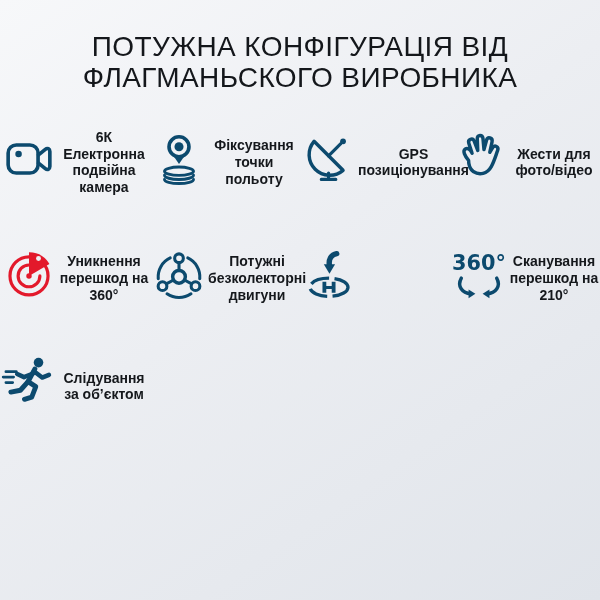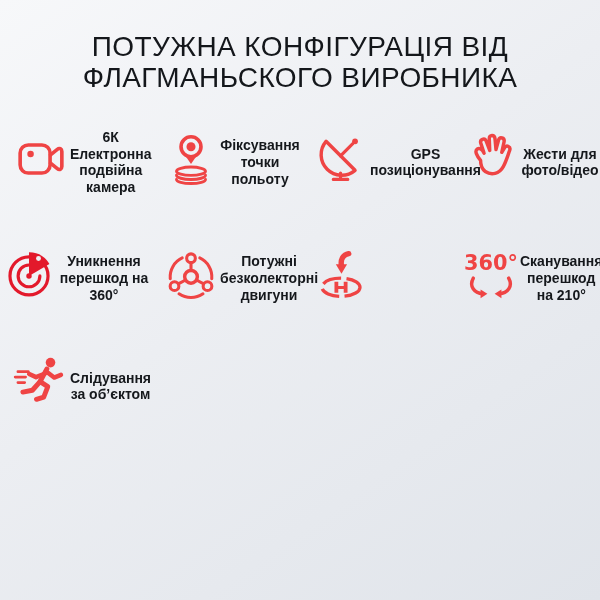--- a/index.html
+++ b/index.html
@@ -14,21 +14,21 @@
     padding-top:31px;text-align:center;font-weight:400;font-size:28px;
     line-height:1.12;color:#14171b;letter-spacing:.4px;
   }
   .grid{
     display:grid;grid-template-columns:repeat(4,150px);
     justify-content:center;margin-top:28px;row-gap:50px;
   }
   .cell{display:flex;flex-direction:row;align-items:center;text-align:center;width:150px;}
   .icon{width:58px;height:58px;display:flex;align-items:center;justify-content:center;}
   .icon svg{width:58px;height:58px;display:block;}
-  .steel{color:#ef4444;margin-left:12px;}
+  .steel{color:#0c4a6e;}
   .red{color:#e3192b;}
   .label{
     margin-top:7px;font-weight:700;font-size:14px;line-height:1.2;
     color:#15181c;white-space:pre-line;width:168px;
   }
   svg text{font-family:"DejaVu Sans","Liberation Sans",sans-serif;font-weight:700;}
 </style>
 </head>
 <body>
 

